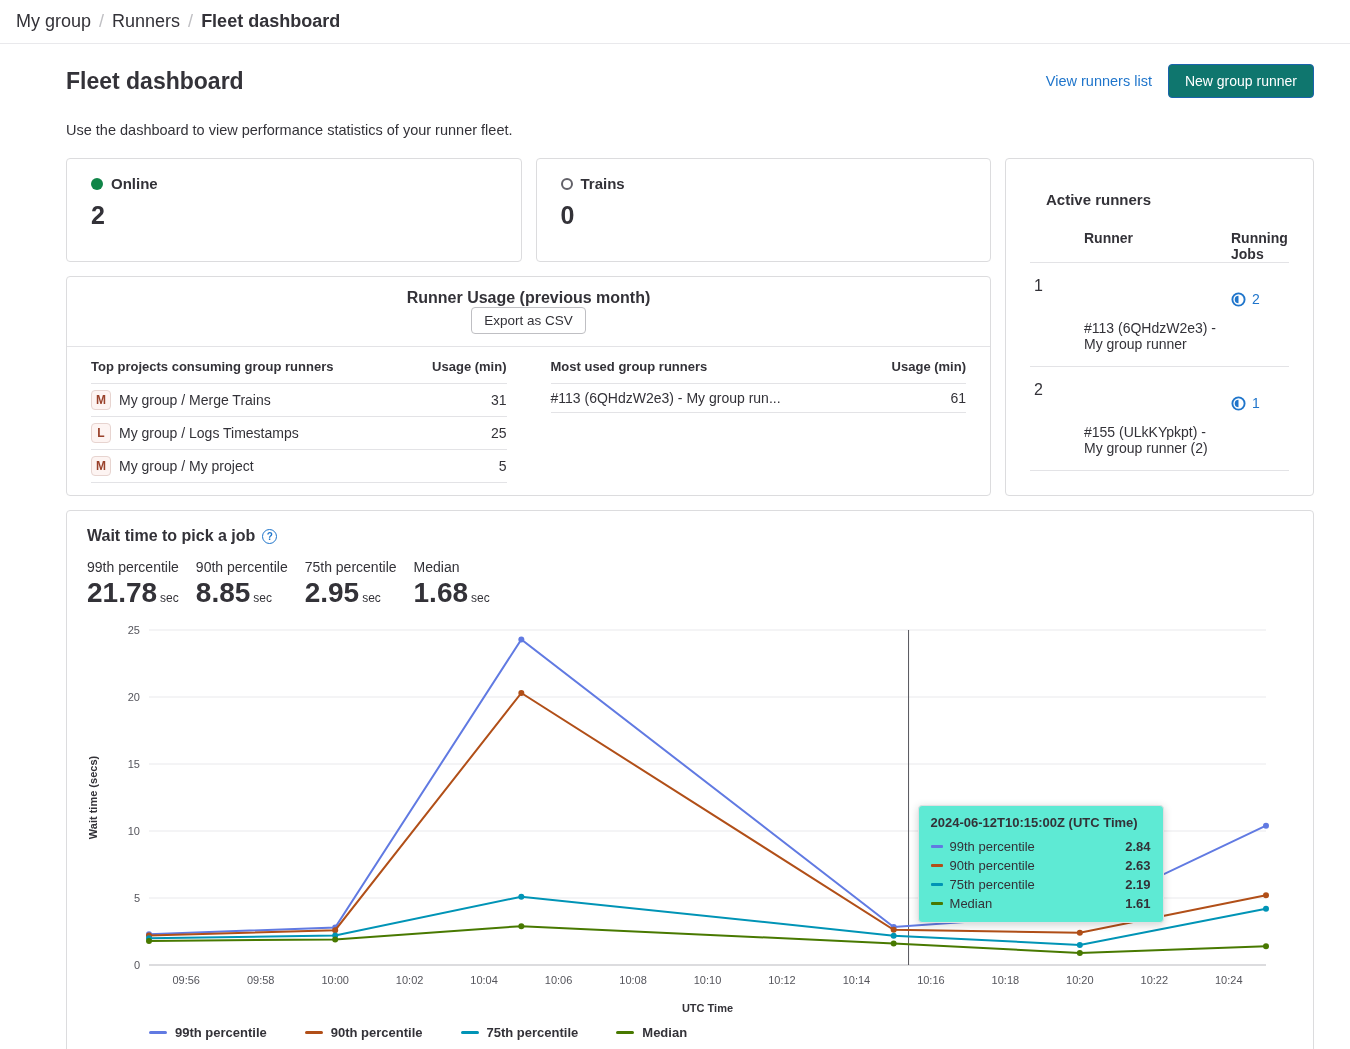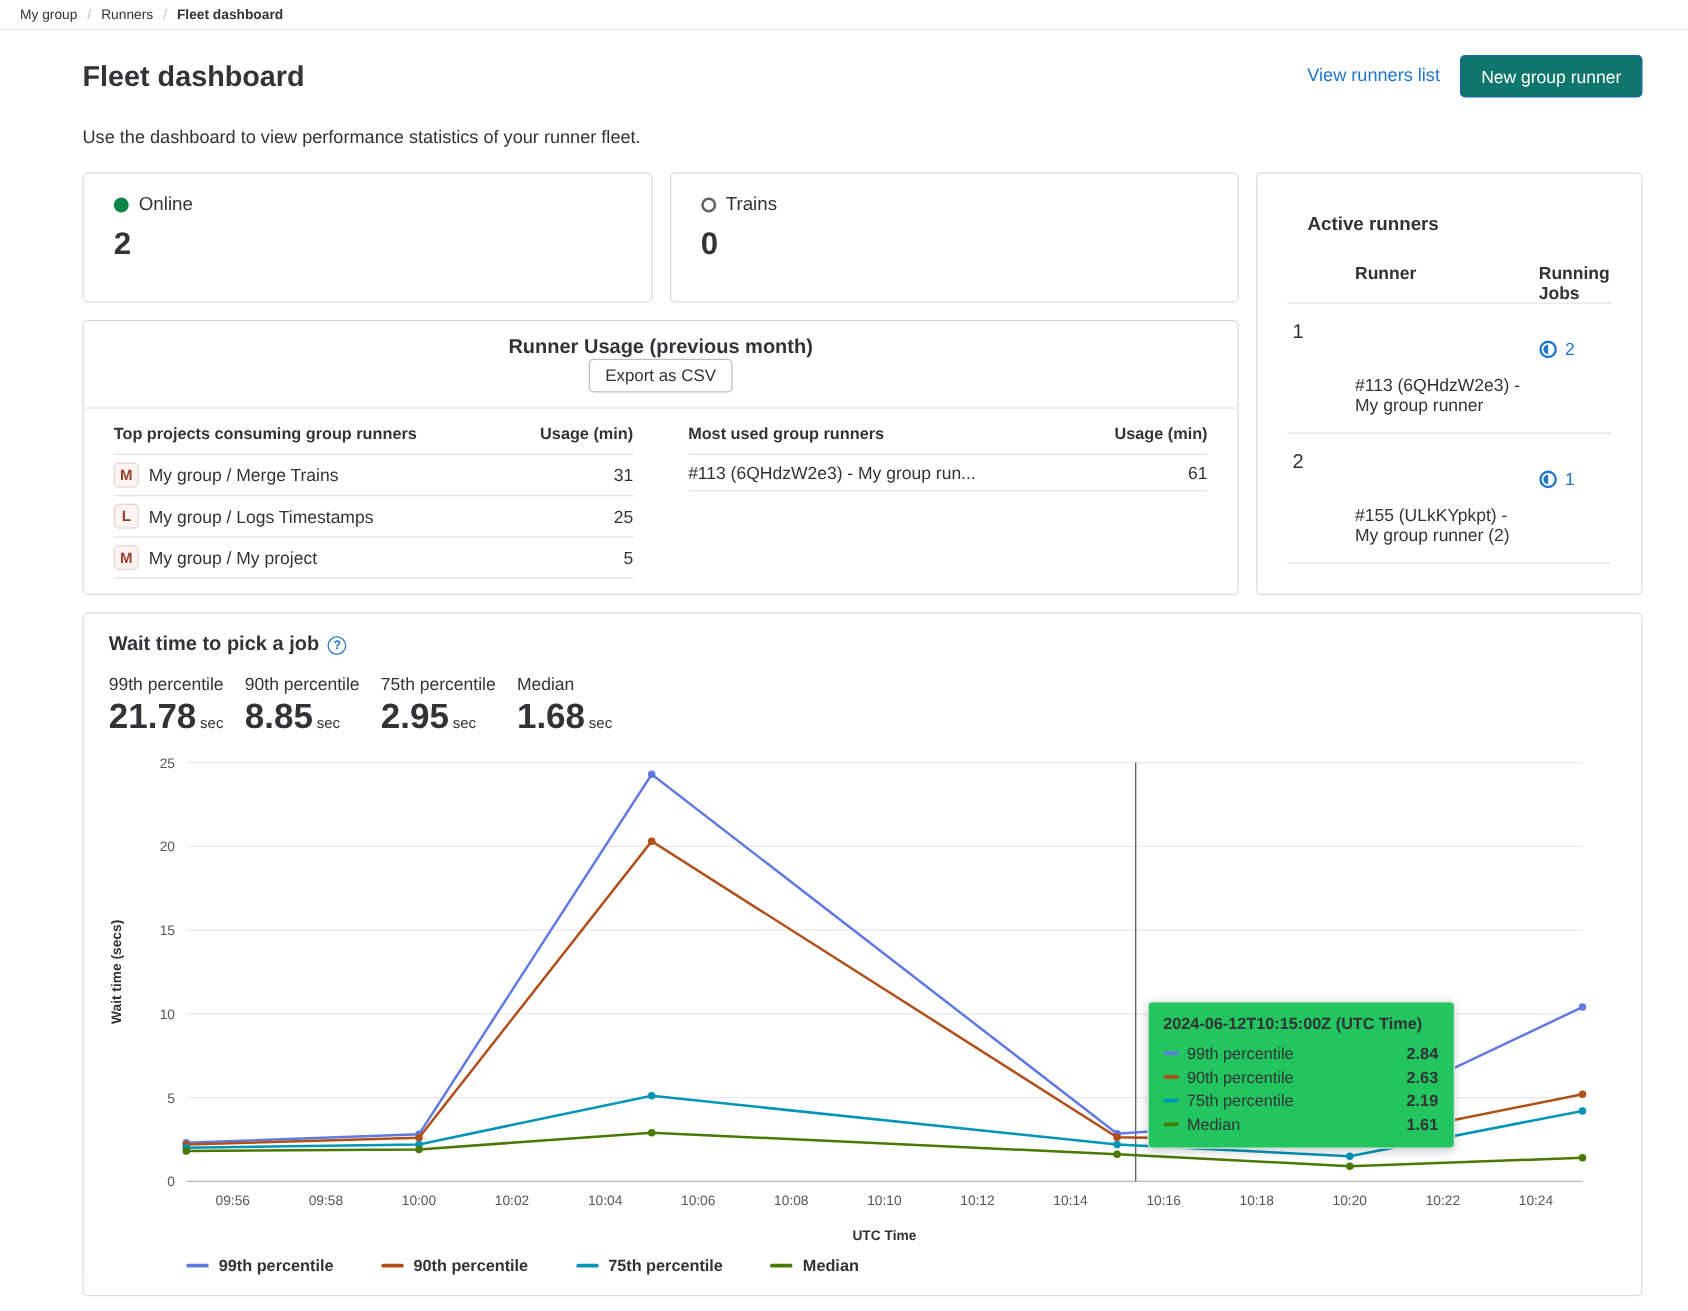--- a/index.html
+++ b/index.html
@@ -6,23 +6,23 @@
   html,body { margin:0; padding:0; background:#fff; }
   body {
     width:1350px; min-height:1049px;
     font-family:"Liberation Sans", sans-serif;
     color:#333238; font-size:14px;
   }
   a { text-decoration:none; cursor:pointer; }
 
   
   .breadcrumb-bar {
-    height:24px; display:flex; align-items:center;
+    height:44px; display:flex; align-items:center;
     padding:0 16px; border-bottom:1px solid #e9e9ec;
-    font-size:11px;
+    font-size:18px;
   }
   .bc-item { color:#333238; }
   .bc-current { font-weight:700; }
   .bc-sep { color:#bfbfc3; margin:0 8px; }
 
   
   .main { padding:20px 36px 10px 66px; }
   .page-header { display:flex; align-items:center; justify-content:space-between; }
   .page-header h1 { margin:0; font-size:23px; font-weight:700; line-height:28px; }
   .header-actions { display:flex; align-items:center; gap:16px; }
@@ -34,21 +34,21 @@
   }
   .description { margin:24px 0 0 0; font-size:14.5px; }
 
   
   .dashboard-grid { display:flex; gap:14px; margin-top:20px; }
   .grid-left { flex:1; display:flex; flex-direction:column; gap:14px; }
   .card { background:#fff; border:1px solid #dcdcde; border-radius:4px; }
 
   .status-row { display:flex; gap:14px; }
   .status-card { flex:1; height:104px; padding:16px 24px; }
-  .status-label { display:flex; align-items:center; gap:8px; font-size:15px; font-weight:400; }
+  .status-label { display:flex; align-items:center; gap:8px; font-size:15px; font-weight:700; }
   .dot-online { width:12px; height:12px; border-radius:50%; background:#108548; display:inline-block; }
   .dot-offline { width:12px; height:12px; border-radius:50%; border:2px solid #626168; background:transparent; display:inline-block; }
   .status-value { font-size:25px; font-weight:700; margin-top:9px; }
 
   
   .active-card { width:309px; padding:16px 24px; }
   .active-card h2 { margin:16px; font-size:15px; font-weight:700; }
   .ar-head {
     display:grid; grid-template-columns:30px 1fr 58px; column-gap:12px;
     margin-top:22px; padding-bottom:0; border-bottom:1px solid #e3e3e6;
@@ -108,22 +108,22 @@
   .stat-label { font-size:14px; }
   .stat-value { font-size:28px; font-weight:700; margin-top:2px; line-height:32px; }
   .stat-unit { font-size:12px; font-weight:400; margin-left:3px; }
 
   .chart-wrap { position:relative; margin-top:6px; }
   svg text { font-family:"Liberation Sans", sans-serif; }
   .tick { font-size:11px; fill:#55555c; }
   .axis-label { font-size:11px; font-weight:700; fill:#333238; }
 
   .chart-tooltip {
-    position:absolute; top:201px; width:246px;
-    background:#22c55e; border:1px solid #e0e0e2; border-radius:4px;
+    position:absolute; top:185px; width:246px;
+    background:#5eead4; border:1px solid #e0e0e2; border-radius:4px;
     box-shadow:0 2px 8px rgba(0,0,0,.18);
     padding:9px 12px; font-size:13px; z-index:5;
   }
   .tt-title { font-weight:700; margin-bottom:7px; }
   .tt-row { display:flex; align-items:center; gap:7px; padding:2px 0; }
   .tt-marker { width:12px; height:3px; border-radius:1px; display:inline-block; }
   .tt-value { margin-left:auto; font-weight:700; }
 
   .legend { display:flex; gap:38px; margin:2px 0 6px 62px; align-items:center; }
   .legend-item { display:flex; align-items:center; gap:8px; cursor:pointer; }

